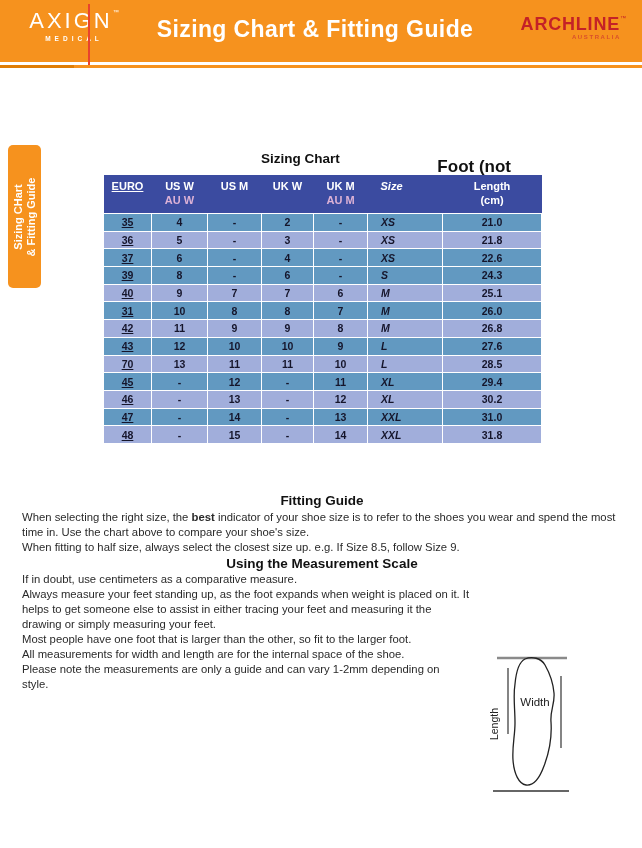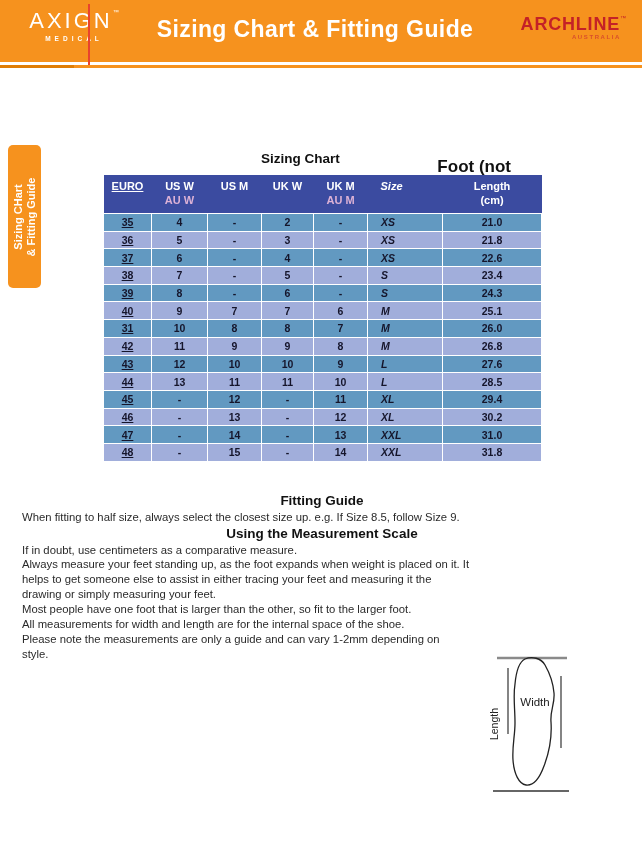--- a/index.html
+++ b/index.html
@@ -145,29 +145,20 @@
         </tr>
         <tr class="blu">
           <td class="c0">37</td>
           <td class="c1">6</td>
           <td class="c2">-</td>
           <td class="c3">4</td>
           <td class="c4">-</td>
           <td class="c5">XS</td>
           <td class="c6">22.6</td>
         </tr>
-        <tr class="lav">
-          <td class="c0">38</td>
-          <td class="c1">7</td>
-          <td class="c2">-</td>
-          <td class="c3">5</td>
-          <td class="c4">-</td>
-          <td class="c5">S</td>
-          <td class="c6">23.4</td>
-        </tr>
         <tr class="blu">
           <td class="c0">39</td>
           <td class="c1">8</td>
           <td class="c2">-</td>
           <td class="c3">6</td>
           <td class="c4">-</td>
           <td class="c5">S</td>
           <td class="c6">24.3</td>
         </tr>
         <tr class="lav">
@@ -200,21 +191,21 @@
         <tr class="blu">
           <td class="c0">43</td>
           <td class="c1">12</td>
           <td class="c2">10</td>
           <td class="c3">10</td>
           <td class="c4">9</td>
           <td class="c5">L</td>
           <td class="c6">27.6</td>
         </tr>
         <tr class="lav">
-          <td class="c0">44</td>
+          <td class="c0">70</td>
           <td class="c1">13</td>
           <td class="c2">11</td>
           <td class="c3">11</td>
           <td class="c4">10</td>
           <td class="c5">L</td>
           <td class="c6">28.5</td>
         </tr>
         <tr class="blu">
           <td class="c0">45</td>
           <td class="c1">-</td>
@@ -249,20 +240,21 @@
           <td class="c3">-</td>
           <td class="c4">14</td>
           <td class="c5">XXL</td>
           <td class="c6">31.8</td>
         </tr>
       </tbody>
   </table>
 
   <div class="content">
     <p class="section-h">Fitting Guide</p>
+    <p class="p1"><span>When selecting the right size, the </span><span class="bold">best</span><span> indicator of your shoe size is to refer to the shoes you wear and spend the most time in. Use the chart above to compare your shoe's size.</span></p>
     <p class="p2">When fitting to half size, always select the closest size up. e.g. If Size 8.5, follow Size 9.</p>
     <p class="section-h h2">Using the Measurement Scale</p>
     <p class="p3">If in doubt, use centimeters as a comparative measure.</p>
     <p class="p4">Always measure your feet standing up, as the foot expands when weight is placed on it. It helps to get someone else to assist in either tracing your feet and measuring it the drawing or simply measuring your feet.</p>
     <p class="p5">Most people have one foot that is larger than the other, so fit to the larger foot.</p>
     <p class="p6">All measurements for width and length are for the internal space of the shoe.</p>
     <p class="p7">Please note the measurements are only a guide and can vary 1-2mm depending on style.</p>
   </div>
 
   <svg class="foot-svg" width="100" height="155" viewBox="0 0 100 155">

